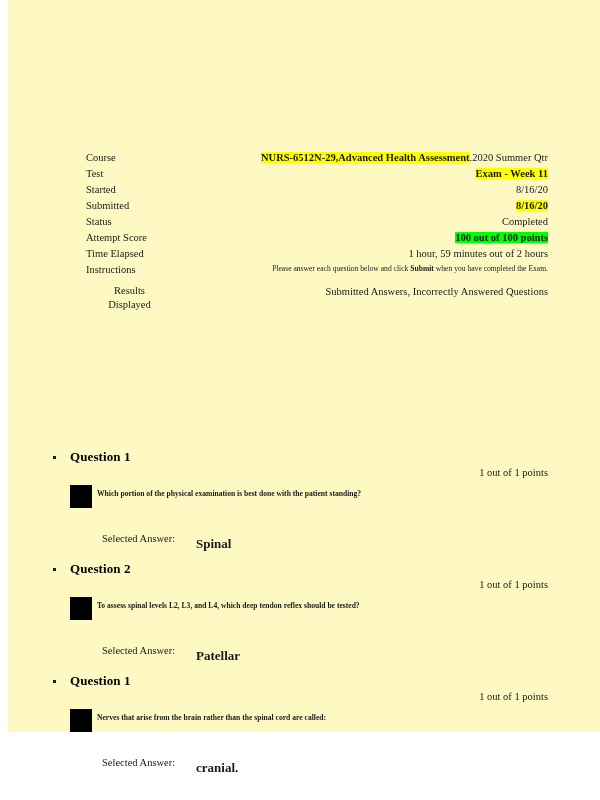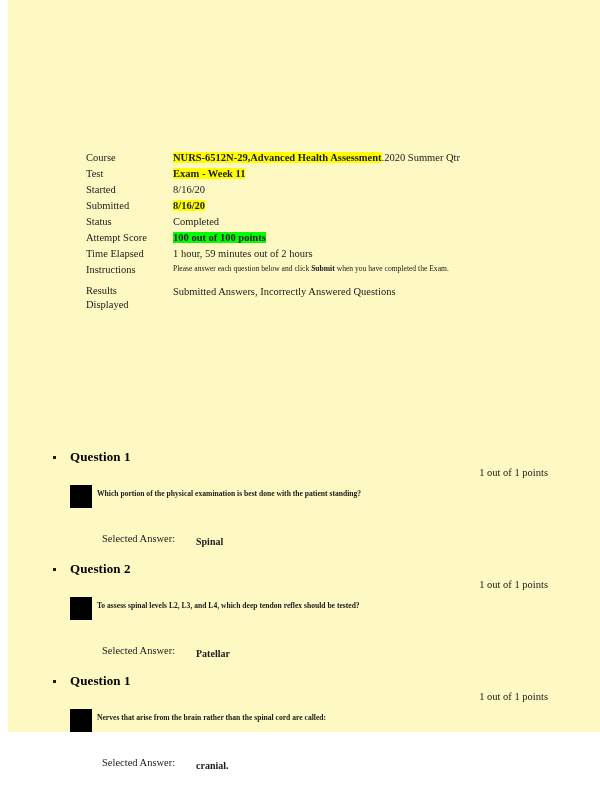--- a/index.html
+++ b/index.html
@@ -41,39 +41,41 @@
     flex: 0 0 87px;
     font-size: 10.5px;
     line-height: 15px;
     color: #1a1a1a;
   }
   .svalue {
     flex: 1 1 auto;
     font-size: 10.5px;
     line-height: 15px;
     color: #1a1a1a;
+    text-align: right;
   }
   .svalue.small {
     font-size: 7.6px;
     line-height: 10.5px;
     padding-top: 2px;
   }
   .hl-yellow {
     background: #ffff00;
     font-weight: bold;
   }
   .hl-green {
     background: #00ff00;
     font-weight: bold;
   }
   .bold {
     font-weight: bold;
   }
   .label-2line {
     line-height: 14px;
+    text-align: center;
   }
 
   
   .questions {
     position: absolute;
     left: 0;
     top: 449px;
     width: 600px;
   }
   .qblock {
@@ -140,21 +142,21 @@
     position: absolute;
     left: 94px;
     top: 0;
     font-size: 10.5px;
     color: #1a1a1a;
   }
   .qanswer-value {
     position: absolute;
     left: 188px;
     top: 3px;
-    font-size: 10px;
+    font-size: 13px;
     color: #1a1a1a;
     font-weight: 600;
   }
 </style>
 </head>
 <body>
 
 <div class="page">
 
   <div class="summary">

